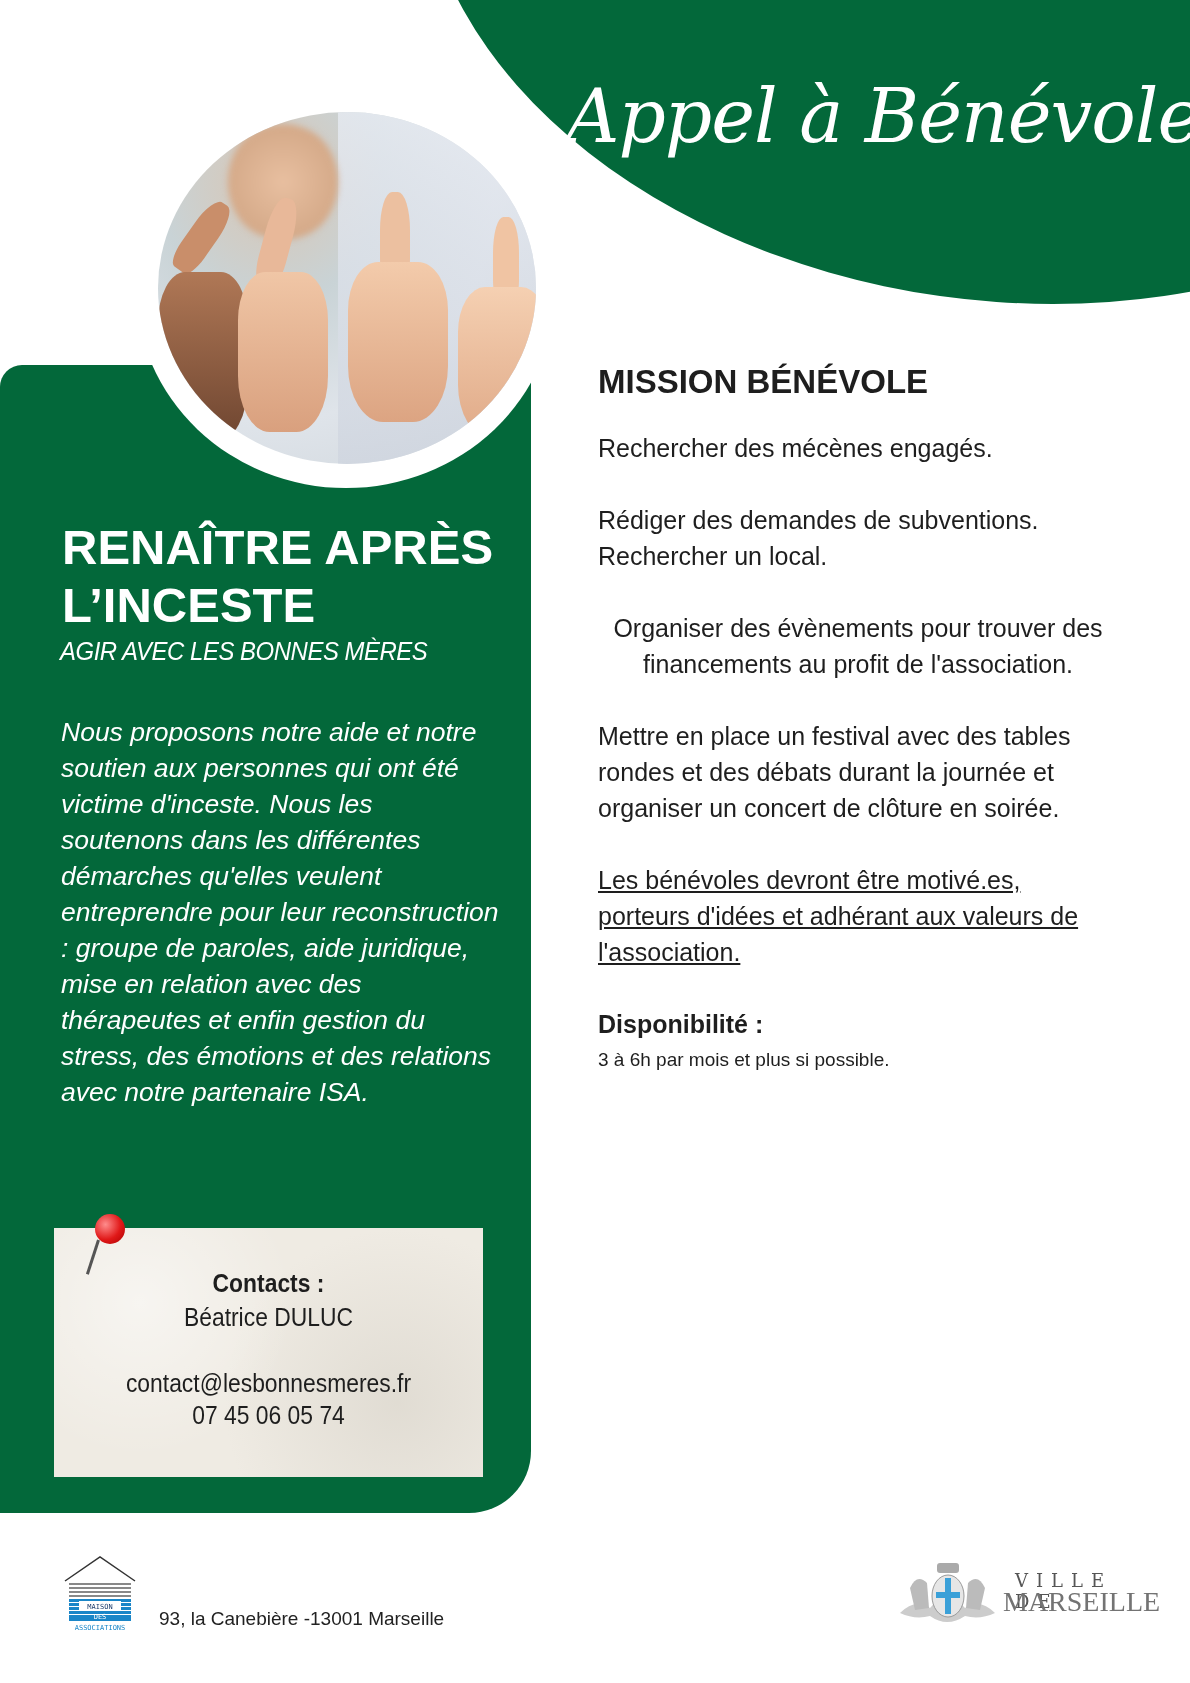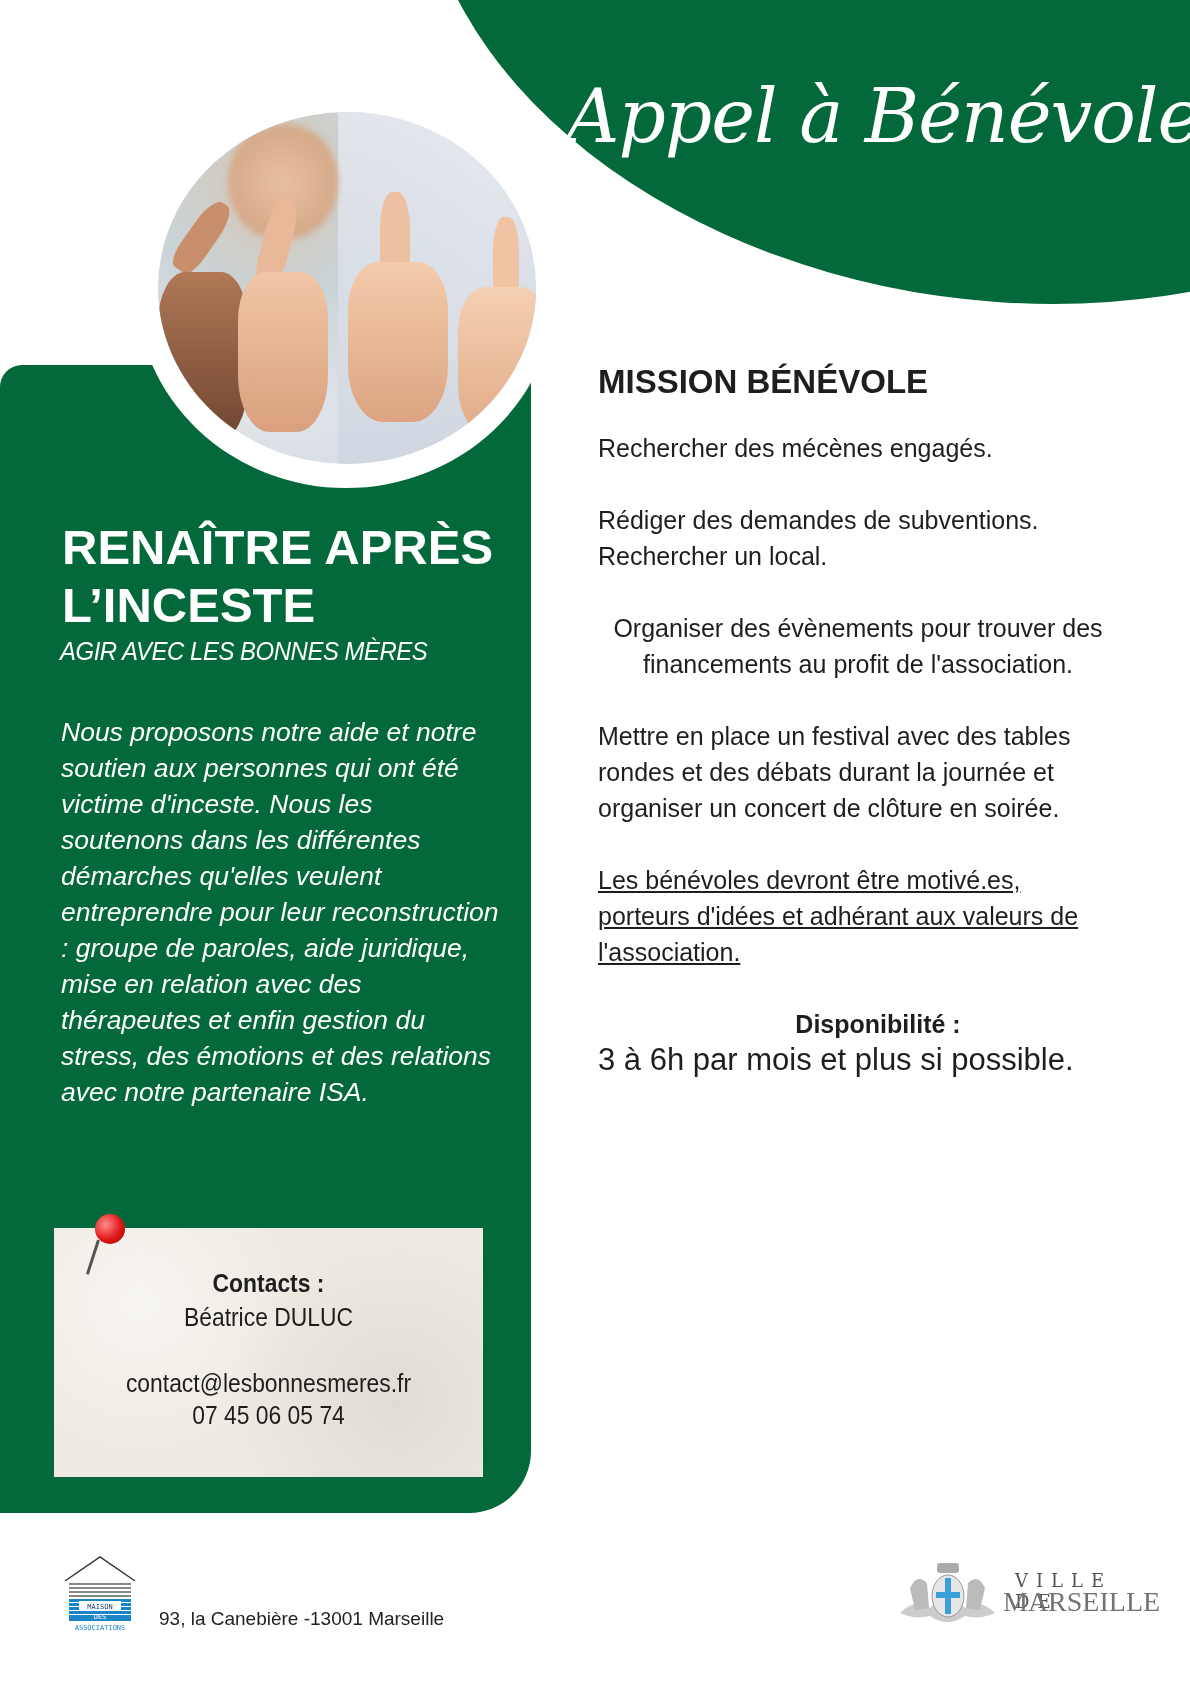--- a/index.html
+++ b/index.html
@@ -22,22 +22,22 @@
     text-align:center; color:#1e1e1e; }
   .pin-head { position:absolute; left:41px; top:-14px; width:30px; height:30px; border-radius:50%; background:radial-gradient(circle at 35% 35%, #ff8c8c, #e01818 55%, #a00 100%); }
   .pin-needle { position:absolute; left:43px; top:12px; width:3px; height:36px; background:#555; transform:rotate(18deg); transform-origin:top; }
   .card .c-head { position:absolute; left:0; right:0; top:40px; font-weight:bold; font-size:26px; transform:scaleX(0.88); }
   .card .c-name { position:absolute; left:0; right:0; top:74px; font-size:26px; transform:scaleX(0.88); }
   .card .c-mail { position:absolute; left:0; right:0; top:140px; font-size:26px; transform:scaleX(0.88); }
   .card .c-phone { position:absolute; left:0; right:0; top:172px; font-size:26px; transform:scaleX(0.88); }
   .right { position:absolute; left:598px; top:362px; width:560px; color:#1e1e1e; }
   .r-head { font-weight:bold; font-size:33px; line-height:40px; margin:0 0 28px 0; }
   .r-para { font-size:25px; line-height:36px; margin:0 0 36px 0; }
-  .r-bold { font-weight:bold; font-size:25px; line-height:36px;text-align:center; }
-  .r-avail { font-size:31px; line-height:36px; }
+  .r-bold { font-weight:bold; font-size:25px; line-height:36px; }
+  .r-avail { font-size:19px; line-height:36px; }
   .mda-logo { position:absolute; left:63px; top:1555px; width:74px; height:78px; }
   .addr { position:absolute; left:159px; top:1608px; font-size:19px; color:#222; white-space:nowrap; }
   .ville { position:absolute; left:895px; top:1558px; width:240px; height:80px; }
   .ville .txt1 { position:absolute; left:120px; top:12px; font-family:"DejaVu Serif", serif; font-size:18px; letter-spacing:8px; color:#555; }
   .ville .txt2 { position:absolute; left:108px; top:28px; font-family:"Liberation Serif", serif; font-size:28px; color:#737373; letter-spacing:0px; }
 </style>
 </head>
 <body>
 
 <div class="blob-top"></div>

